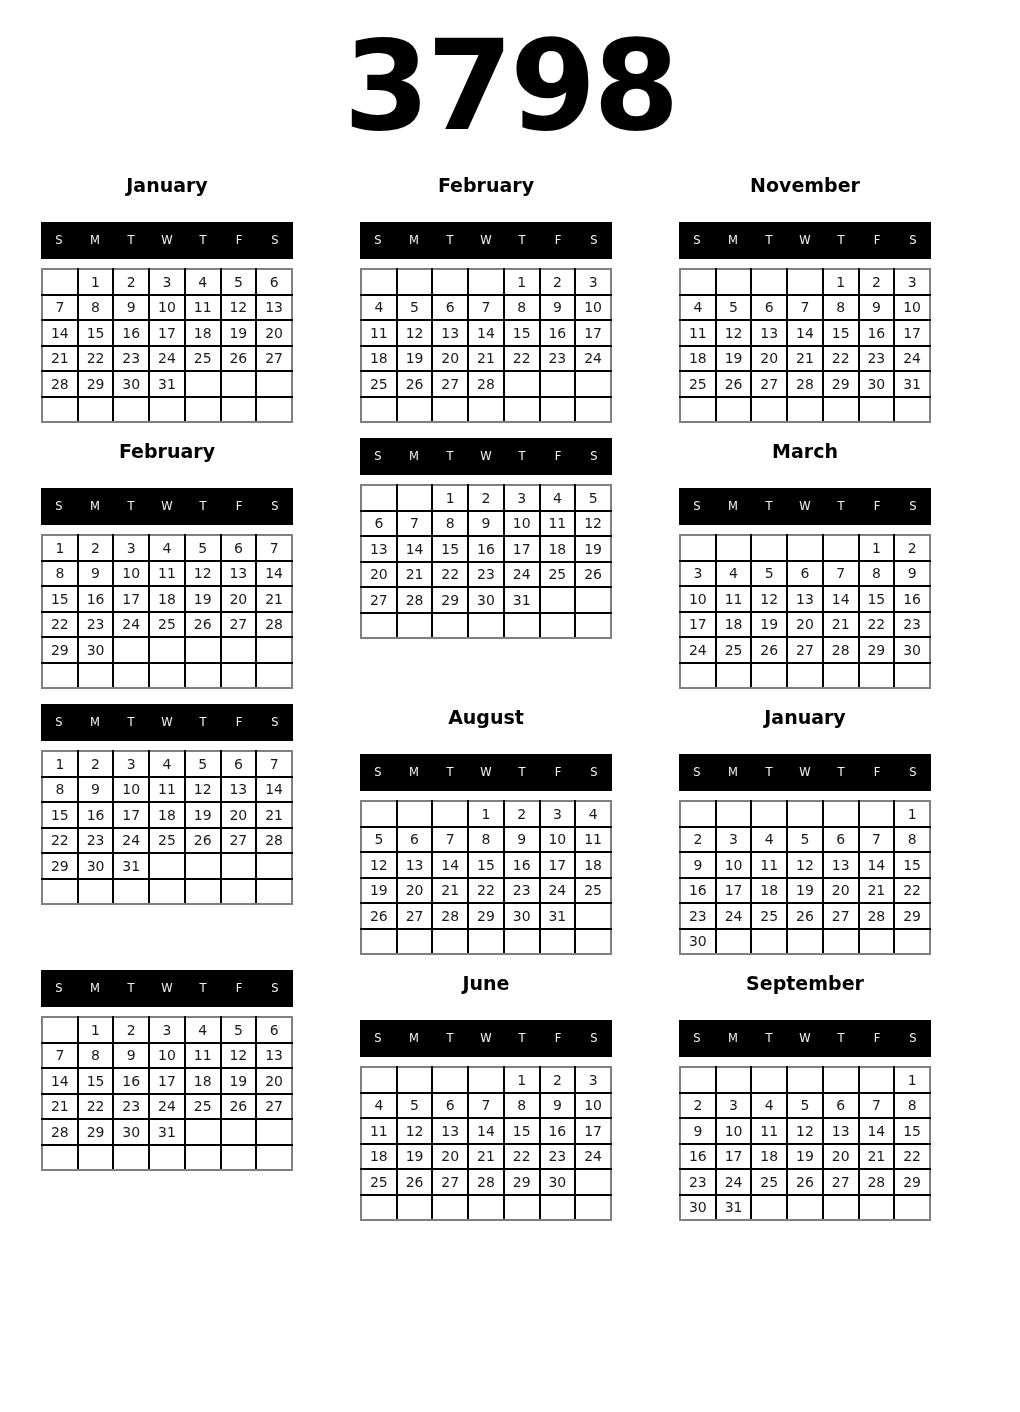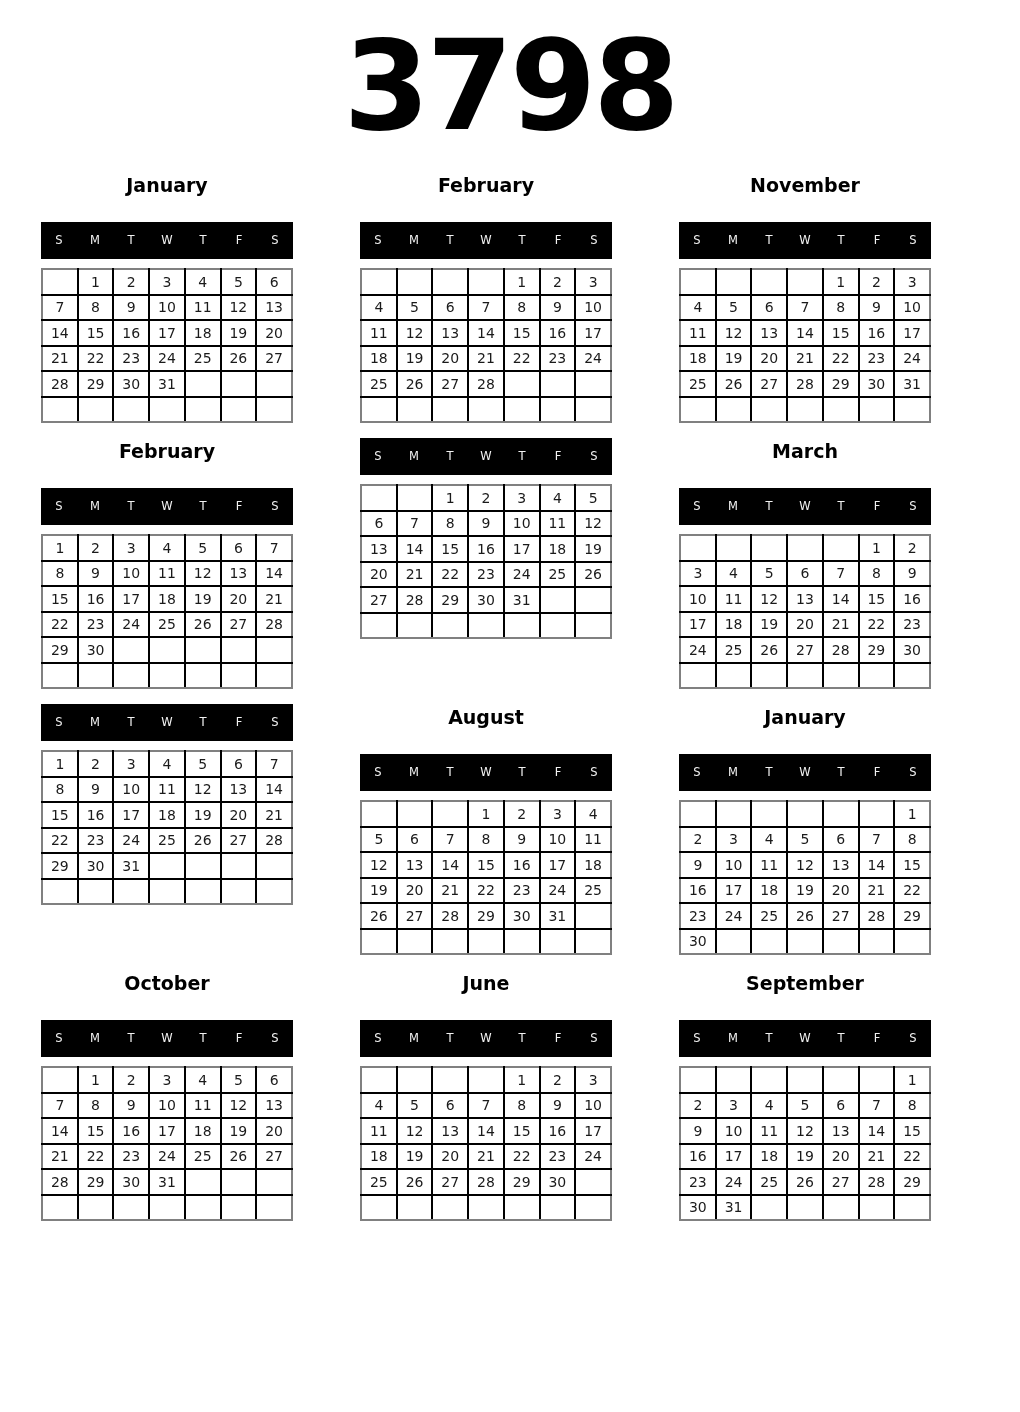--- a/index.html
+++ b/index.html
@@ -717,21 +717,20 @@
             <td></td>
             <td></td>
             <td></td>
             <td></td>
           </tr>
         </tbody>
     </table>
   </div>
 
   <div class="month">
-    <div class="month-title">October</div>
     <div class="dow-bar">
         <div class="dow">S</div>
         <div class="dow">M</div>
         <div class="dow">T</div>
         <div class="dow">W</div>
         <div class="dow">T</div>
         <div class="dow">F</div>
         <div class="dow">S</div>
       </div>
     <table class="cal">

